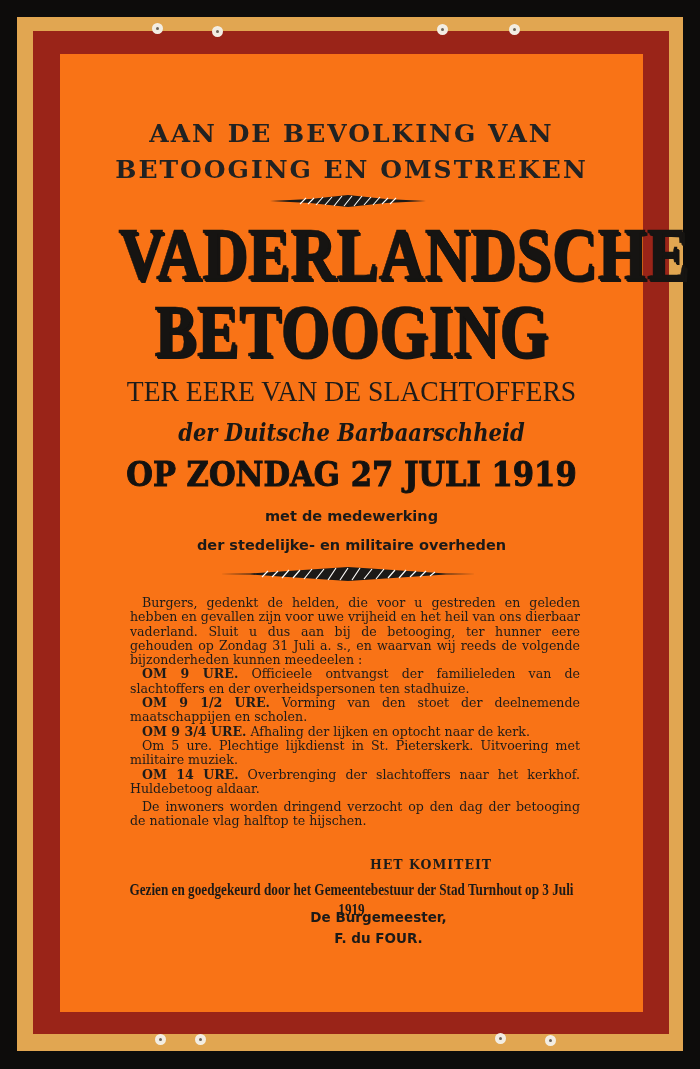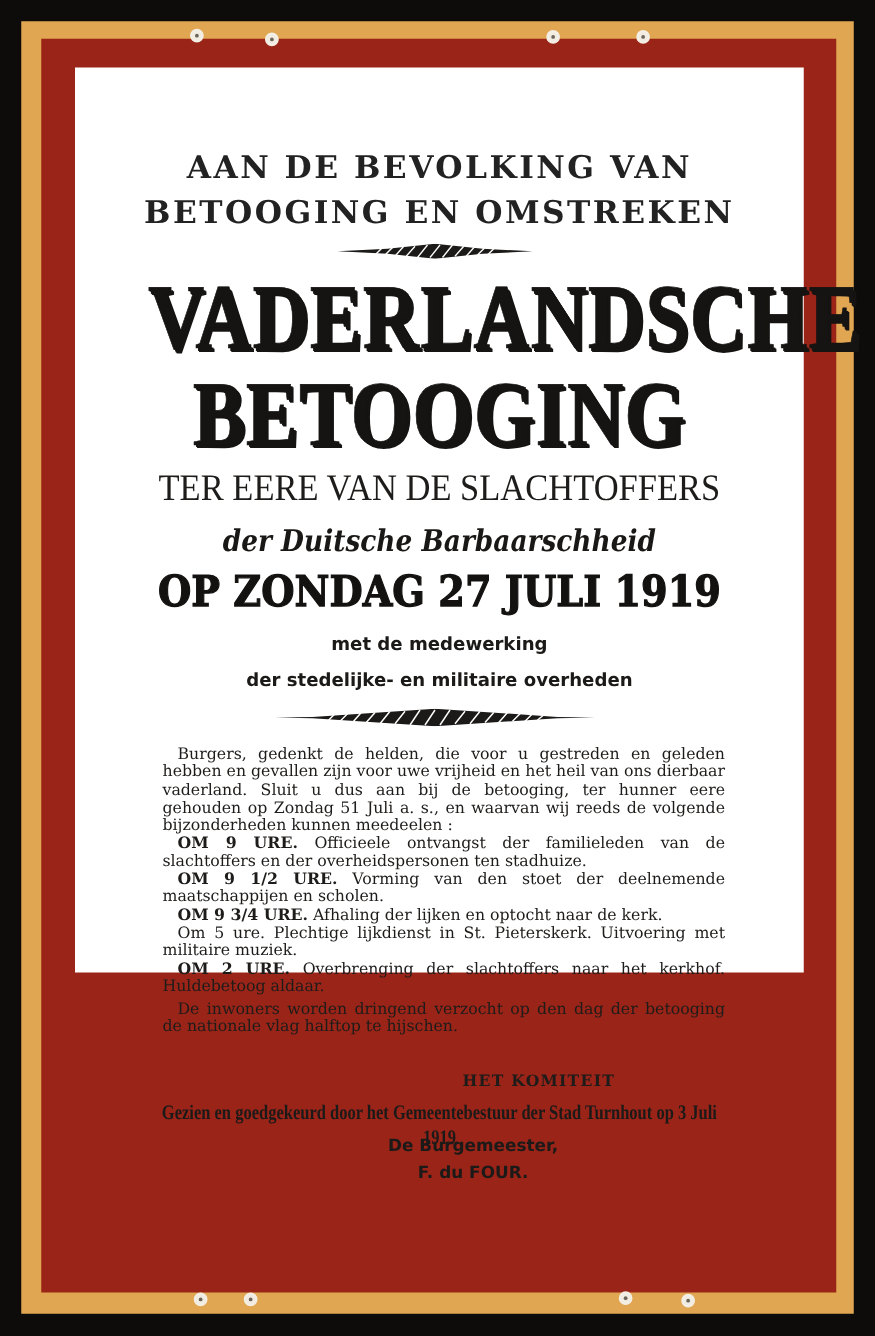--- a/index.html
+++ b/index.html
@@ -11,22 +11,22 @@
     }
     .ochre {
       position: absolute; left: 17px; top: 17px; width: 666px; height: 1034px;
       background: #e1a651;
     }
     .red {
       position: absolute; left: 33px; top: 31px; width: 636px; height: 1003px;
       background: #9a2418;
     }
     .paper {
-      position: absolute; left: 60px; top: 54px; width: 583px; height: 724px;
-      background: #ffffff;
+      position: absolute; left: 60px; top: 54px; width: 583px; height: 958px;
+      background: #f97316;
       color: #1c1a18;
     }
     .grommet {
       position: absolute; width: 11px; height: 11px; border-radius: 50%;
       background: #f1ece2; box-sizing: border-box;
       border: 2px solid #f3eee4;
     }
     .grommet::after {
       content: ""; position: absolute; left: 2px; top: 2px; width: 3px; height: 3px;
       border-radius: 50%; background: #6d6458;
@@ -145,40 +145,40 @@
   <div class="center coop2">der stedelijke- en militaire overheden</div>
 
   <svg class="ornament" style="left:160px; top:513px;" width="256" height="14" viewBox="0 0 256 14">
     <path d="M0 7 L30 6.5 L128 0 L226 6.5 L256 7 L226 7.5 L128 14 L30 7.5 Z" fill="#1c1a18"></path>
     <g stroke="#fdfdfa" stroke-width="1.2">
       <path d="M42 10 L48 4 M52 10 L58 4 M62 11 L69 3 M73 11 L80 3 M84 12 L92 2 M96 12 L104 2 M108 13 L116 1 M120 13 L128 1 M132 13 L140 1 M144 12 L152 2 M156 12 L164 2 M168 11 L175 3 M179 11 L186 3 M190 10 L196 4 M200 10 L206 4 M210 9 L215 5"></path>
     </g>
   </svg>
 
   <div class="body">
-    <p class="para">Burgers, gedenkt de helden, die voor u gestreden en geleden hebben en gevallen zijn voor uwe vrijheid en het heil van ons dierbaar vaderland. Sluit u dus aan bij de betooging, ter hunner eere gehouden op Zondag 51 Juli a. s., en waarvan wij reeds de volgende bijzonderheden kunnen meedeelen :</p>
+    <p class="para">Burgers, gedenkt de helden, die voor u gestreden en geleden hebben en gevallen zijn voor uwe vrijheid en het heil van ons dierbaar vaderland. Sluit u dus aan bij de betooging, ter hunner eere gehouden op Zondag 31 Juli a. s., en waarvan wij reeds de volgende bijzonderheden kunnen meedeelen :</p>
 
     <p class="para">
       <b>OM 9 URE.</b>
       <span>Officieele ontvangst der familieleden van de slachtoffers en der overheidspersonen ten stadhuize.</span>
     </p>
     <p class="para">
       <b>OM 9 1/2 URE.</b>
       <span>Vorming van den stoet der deelnemende maatschappijen en scholen.</span>
     </p>
     <p class="para">
       <b>OM 9 3/4 URE.</b>
       <span>Afhaling der lijken en optocht naar de kerk.</span>
     </p>
     <p class="para">
       <span>Om 5 ure.</span>
       <span>Plechtige lijkdienst in St. Pieterskerk. Uitvoering met militaire muziek.</span>
     </p>
     <p class="para">
-      <b>OM 2 URE.</b>
+      <b>OM 14 URE.</b>
       <span>Overbrenging der slachtoffers naar het kerkhof. Huldebetoog aldaar.</span>
     </p>
     <div class="gap"></div>
     <p class="para">De inwoners worden dringend verzocht op den dag der betooging de nationale vlag halftop te hijschen.</p>
   </div>
 
   <div class="komiteit">HET KOMITEIT</div>
 
   <div class="center approved">Gezien en goedgekeurd door het Gemeentebestuur der Stad Turnhout op 3 Juli 1919</div>
   <div class="center mayor-title">De Burgemeester,</div>

